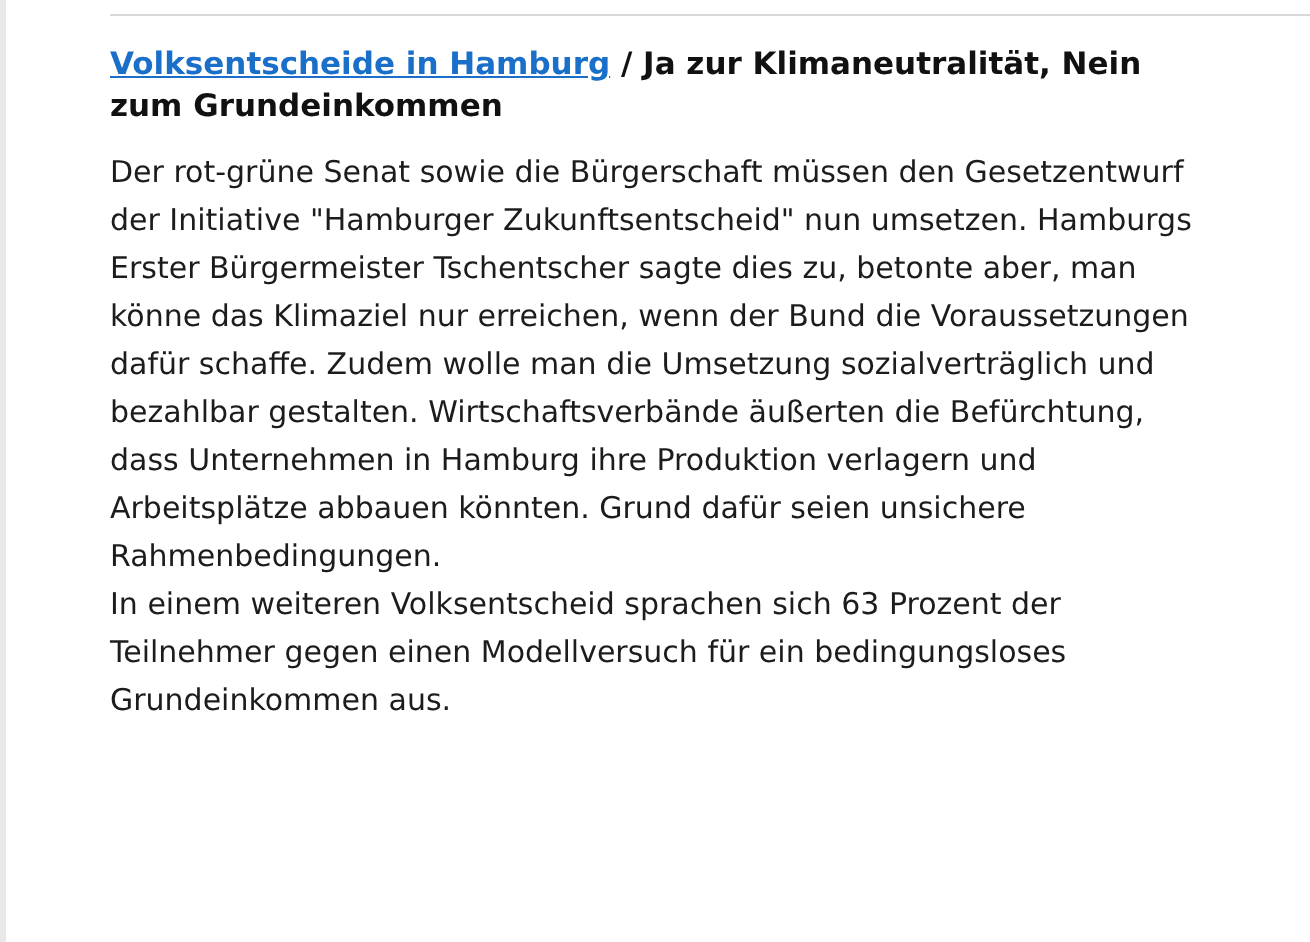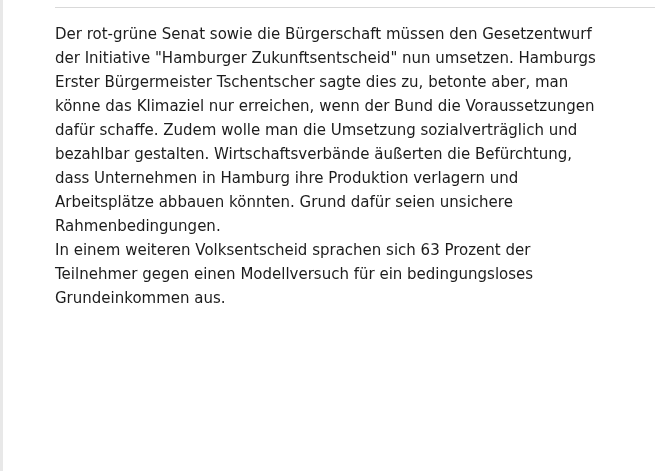--- a/index.html
+++ b/index.html
@@ -72,18 +72,21 @@
 </head>
 <body>
 
 <div class="page">
 
   <div class="left-rule"></div>
   <div class="top-rule"></div>
 
   <div class="content">
 
+    <h1 class="headline">
+      <a class="kicker" href="#">Volksentscheide in Hamburg</a><span class="sep"> / </span><span class="title">Ja zur Klimaneutralität, Nein zum Grundeinkommen</span>
+    </h1>
 
     <p class="body tight">Der rot-grüne Senat sowie die Bürgerschaft müssen den Gesetzentwurf der Initiative "Hamburger Zukunftsentscheid" nun umsetzen. Hamburgs Erster Bürgermeister Tschentscher sagte dies zu, betonte aber, man könne das Klimaziel nur erreichen, wenn der Bund die Voraussetzungen dafür schaffe. Zudem wolle man die Umsetzung sozialverträglich und bezahlbar gestalten. Wirtschaftsverbände äußerten die Befürchtung, dass Unternehmen in Hamburg ihre Produktion verlagern und Arbeitsplätze abbauen könnten. Grund dafür seien unsichere Rahmenbedingungen.</p>
     <p class="body tight">In einem weiteren Volksentscheid sprachen sich 63 Prozent der Teilnehmer gegen einen Modellversuch für ein bedingungsloses Grundeinkommen aus.</p>
 
   </div>
 </div>
 
 </body></html>

